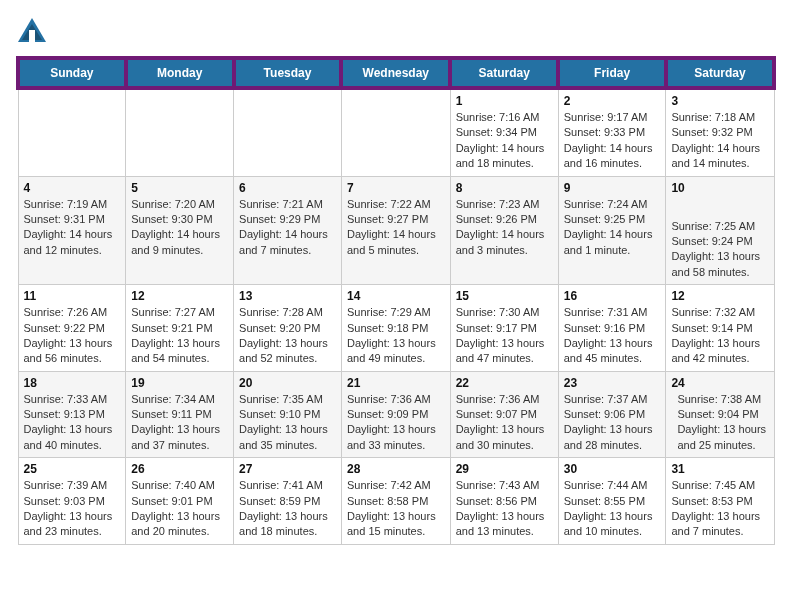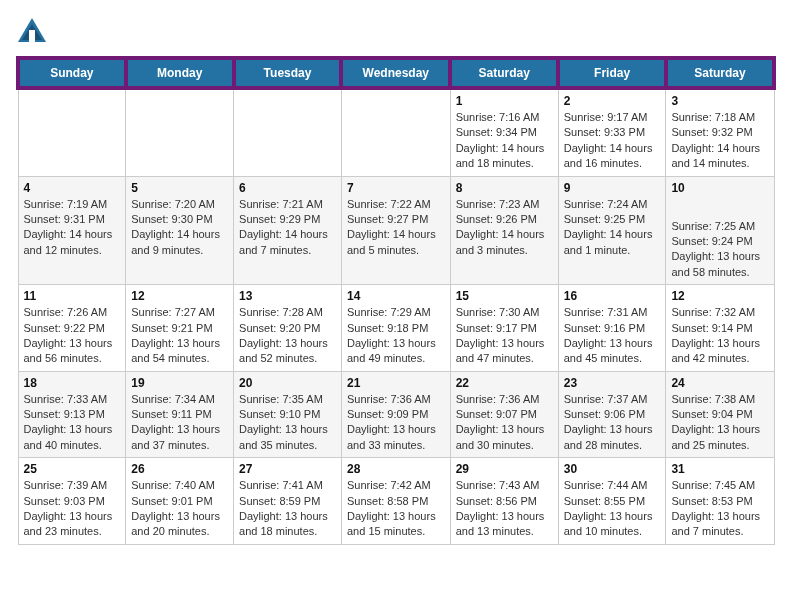--- a/index.html
+++ b/index.html
@@ -284,21 +284,21 @@
         </td>
         <td>
           <div class="day-number">23</div>
           <div class="day-info" style="white-space: pre-line;">Sunrise: 7:37 AM
 Sunset: 9:06 PM
 Daylight: 13 hours
 and 28 minutes.</div>
         </td>
         <td>
           <div class="day-number">24</div>
-          <div class="day-info" style="white-space: pre-line;">Sunrise: 7:38 AM
+          <div class="day-info" style="white-space: pre-line; margin-left: 6px;">Sunrise: 7:38 AM
 Sunset: 9:04 PM
 Daylight: 13 hours
 and 25 minutes.</div>
         </td>
       </tr>
       <tr>
         <td>
           <div class="day-number">25</div>
           <div class="day-info" style="white-space: pre-line;">Sunrise: 7:39 AM
 Sunset: 9:03 PM

